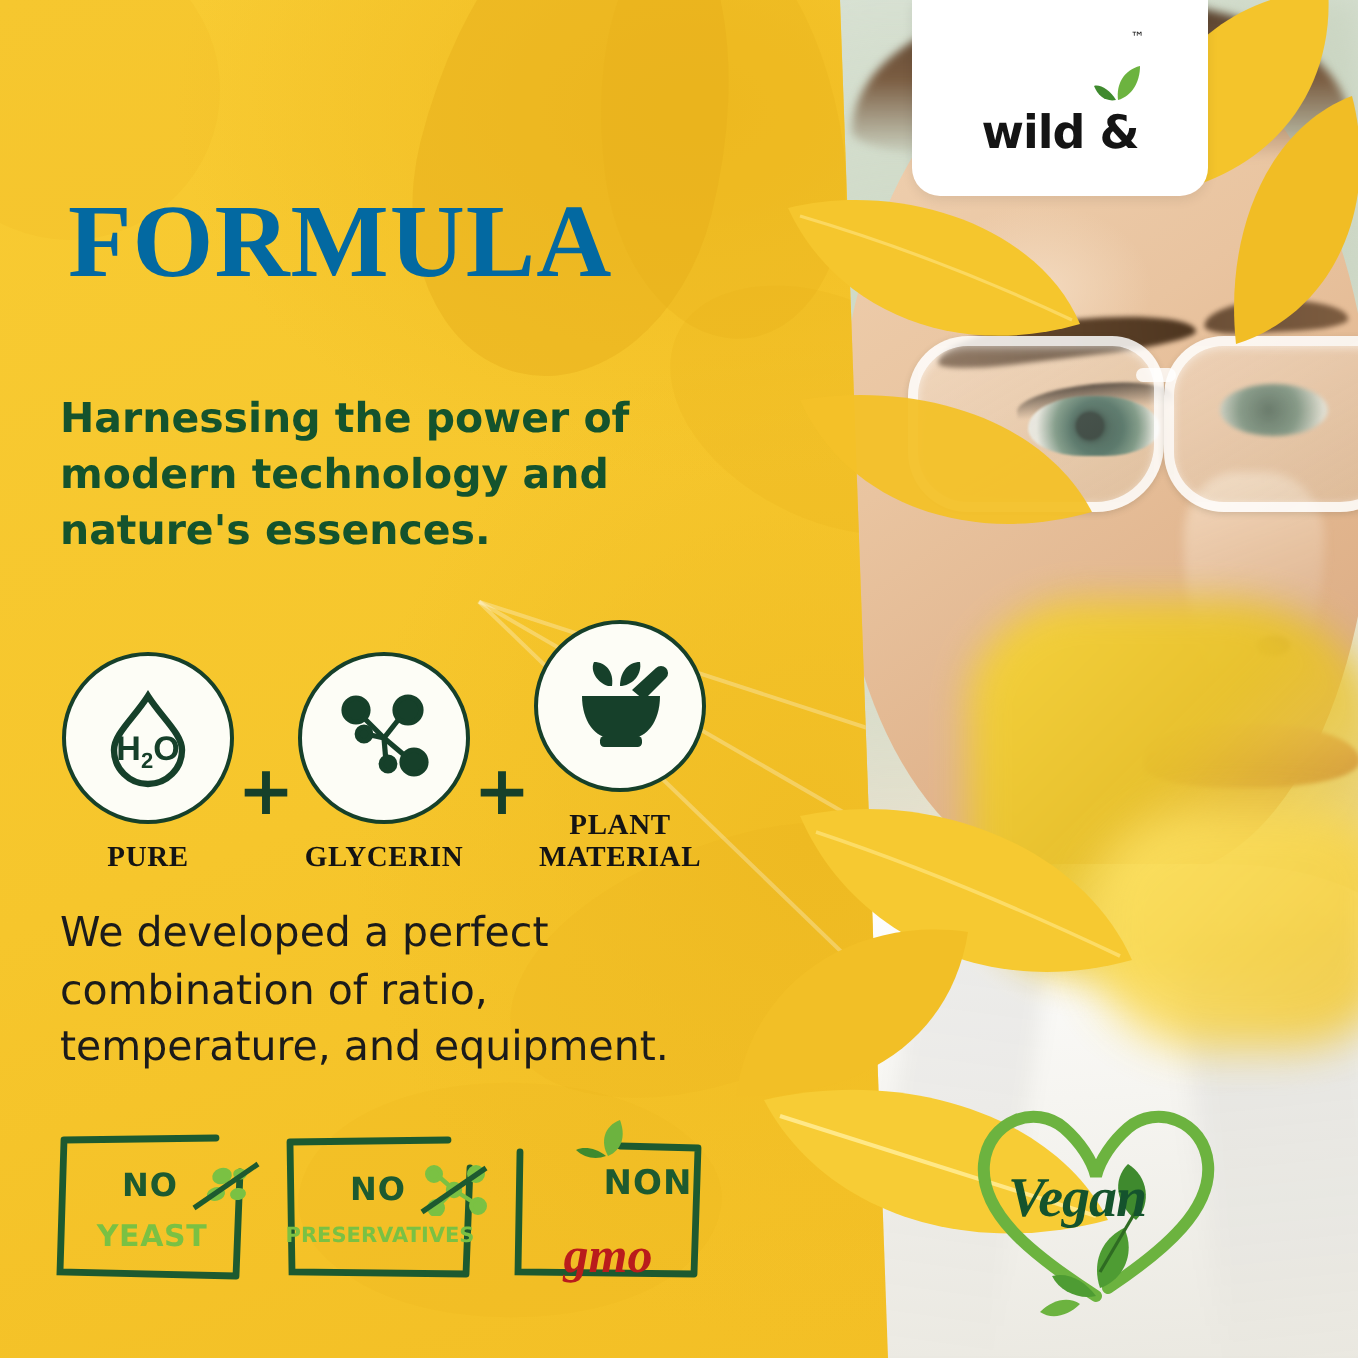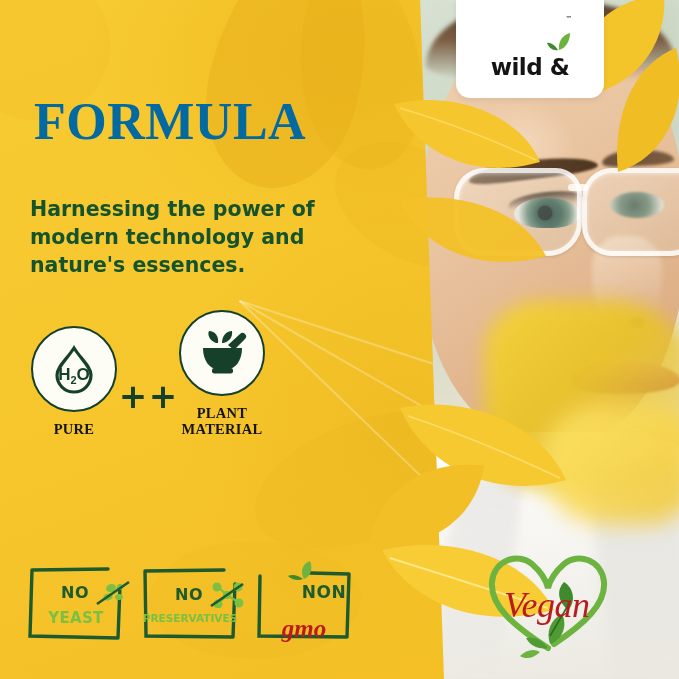--- a/index.html
+++ b/index.html
@@ -249,21 +249,21 @@
   .b-gmo{
     font-family:"Liberation Serif","DejaVu Serif",serif;
     font-style:italic;font-weight:700;color:#b91c1c;font-size:25px;line-height:1;margin-top:15px;
   }
 
   
   .vegan{position:absolute;left:484px;top:544px;width:130px;height:118px;}
   .vegan-text{
     position:absolute;left:20px;top:40px;
     font-family:"Liberation Serif","DejaVu Serif",serif;
-    font-style:italic;font-weight:400;font-size:36px;color:#b91c1c;
+    font-style:italic;font-weight:700;font-size:28px;color:#14532d;
     letter-spacing:-.5px;
   }
 </style>
 </head>
 <body>
 
 <div class="canvas">
 
   <div class="photo">
     <div class="ph-bgblur"></div>
@@ -366,39 +366,59 @@
           <svg width="54" height="54" viewBox="0 0 54 54">
             <path d="M27 6 C 20 17, 10 25, 10 33 a17 17 0 0 0 34 0 C 44 25, 34 17, 27 6 Z" fill="none" stroke="#16402a" stroke-width="3.2"></path>
             <text x="27" y="38" text-anchor="middle" font-family="Liberation Sans, sans-serif" font-size="17" font-weight="700" fill="#16402a">H<tspan font-size="11" dy="4">2</tspan><tspan font-size="17" dy="-4">O</tspan></text>
           </svg>
         </div>
         <div class="ing-label">PURE</div>
       </div>
 
       <div class="plus">+</div>
 
+      <div class="ing-item">
+        <div class="circle">
+          <svg width="54" height="54" viewBox="0 0 54 54">
+            <g stroke="#16402a" stroke-width="2.6" fill="#16402a">
+              <line x1="27" y1="27" x2="14" y2="14"></line>
+              <line x1="27" y1="27" x2="38" y2="13"></line>
+              <line x1="27" y1="27" x2="40" y2="38"></line>
+              <line x1="27" y1="27" x2="18" y2="25"></line>
+              <line x1="27" y1="27" x2="28" y2="39"></line>
+              <circle cx="13" cy="13" r="6"></circle>
+              <circle cx="39" cy="13" r="6.5"></circle>
+              <circle cx="42" cy="39" r="6"></circle>
+              <circle cx="17" cy="25" r="3.4"></circle>
+              <circle cx="29" cy="40" r="3.4"></circle>
+            </g>
+          </svg>
+        </div>
+        <div class="ing-label">GLYCERIN</div>
+      </div>
 
       <div class="plus">+</div>
 
       <div class="ing-item">
         <div class="circle">
           <svg width="56" height="56" viewBox="0 0 56 56">
             <path d="M22 18 C 16 16, 13 10, 15 6 C 21 6, 25 11, 24 18 Z" fill="#16402a"></path>
             <path d="M28 18 C 28 11, 32 6, 38 6 C 39 12, 35 17, 29 18 Z" fill="#16402a"></path>
             <path d="M34 20 L 46 9 a3.5 3.5 0 0 1 5 5 L 40 25 Z" fill="#16402a"></path>
             <path d="M9 23 H 48 C 48 36, 41 44, 34 44 H 23 C 16 44, 9 36, 9 23 Z" fill="#16402a"></path>
             <rect x="18" y="43" width="21" height="5.5" rx="2.2" fill="#16402a"></rect>
           </svg>
         </div>
         <div class="ing-label">PLANT MATERIAL</div>
       </div>
 
     </div>
   </div>
 
+  <div class="body2">We developed a perfect combination of ratio, temperature, and equipment.</div>
 
   <div class="badges">
 
     <div class="badge">
       <div class="frame">
         <svg width="100" height="74" viewBox="0 0 100 74">
           <path d="M6 4 L4 70 L92 72 M6 4 L82 3 M92 72 L94 20" stroke="#1d5a30" stroke-width="3.4" fill="none" stroke-linecap="round"></path>
         </svg>
       </div>
       <div class="content">

